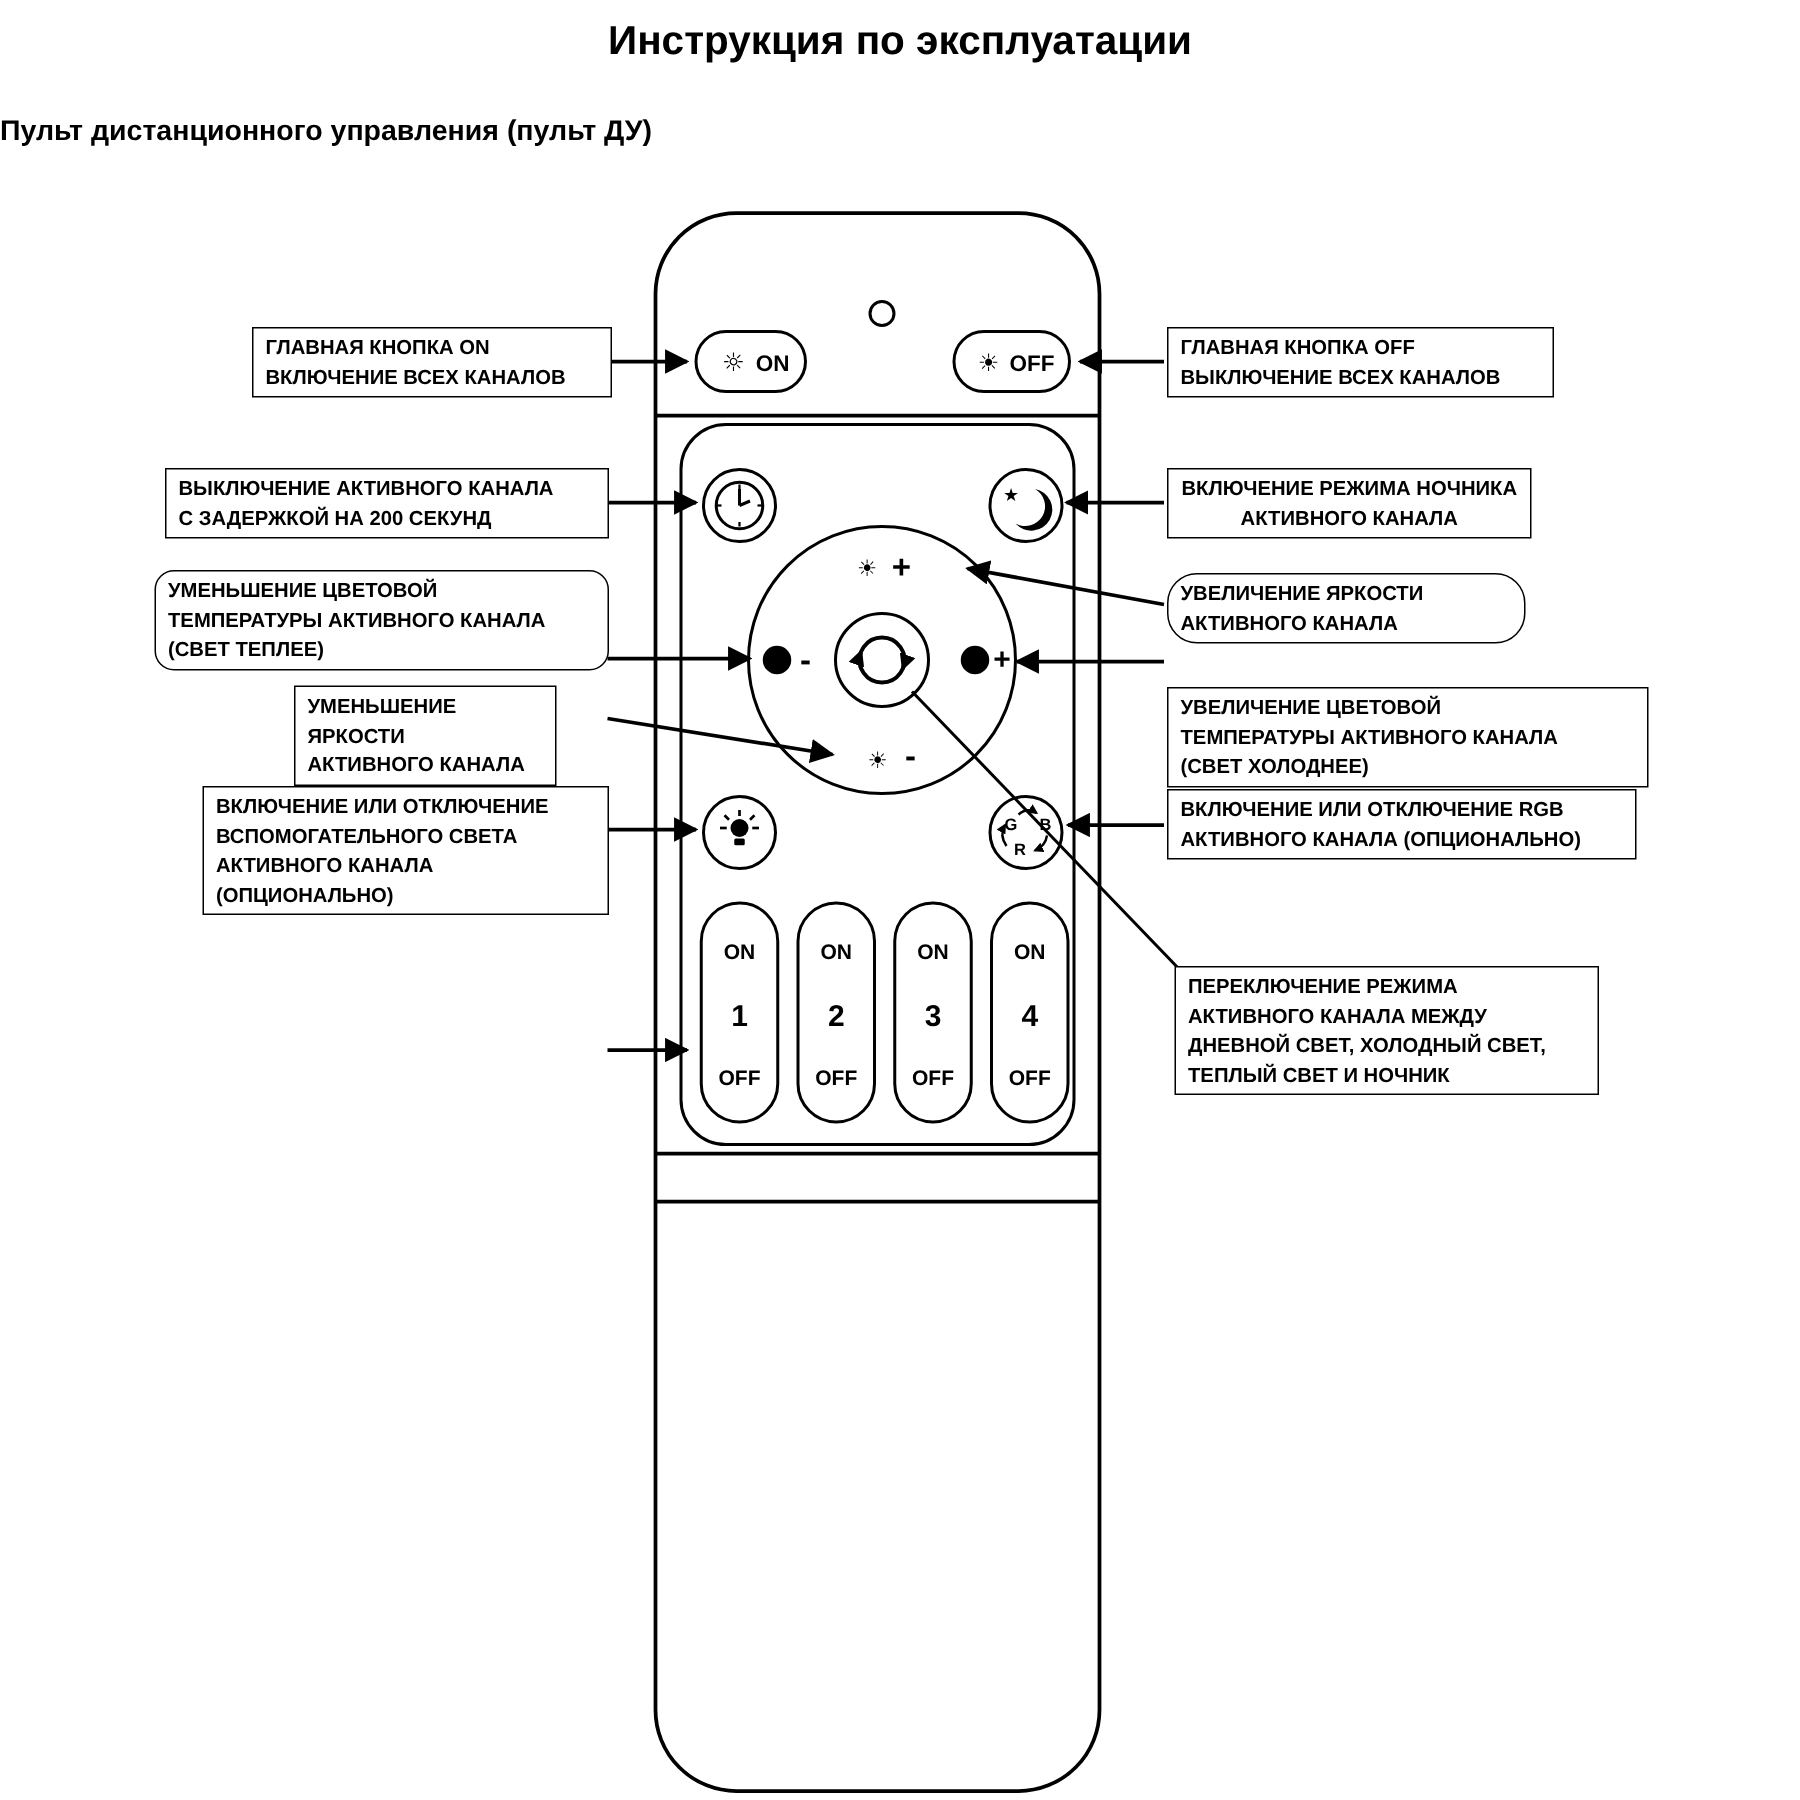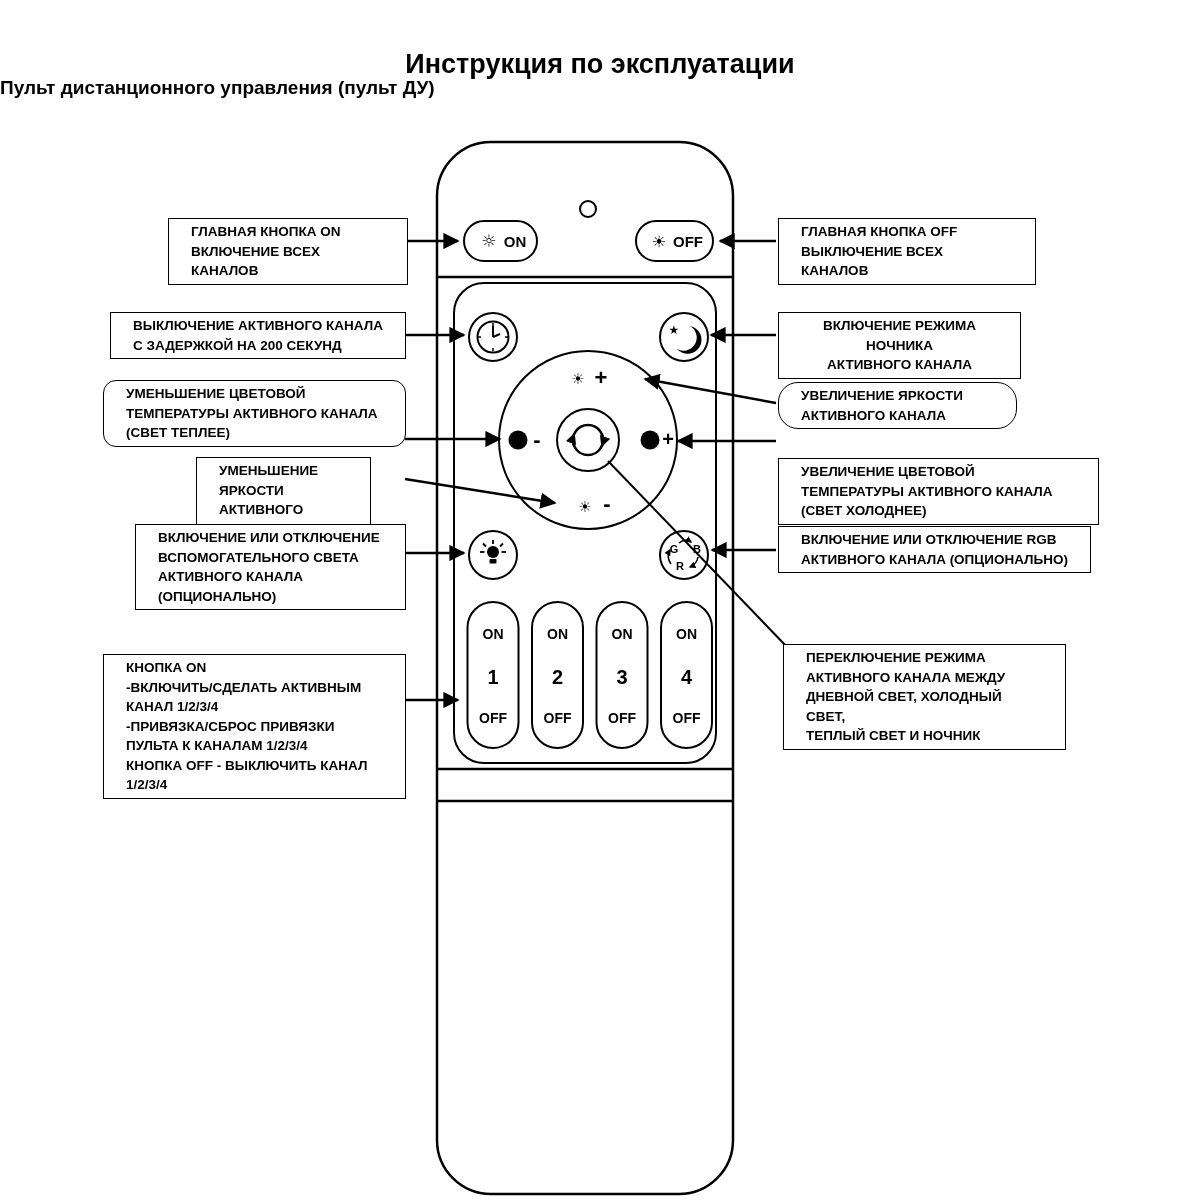--- a/index.html
+++ b/index.html
@@ -3,30 +3,30 @@
 <meta charset="utf-8">
 <style>
   * { box-sizing: border-box; }
   html, body { margin: 0; padding: 0; background: #fff; }
   .canvas {
     position: relative; width: 1200px; height: 1200px; background: #fff;
     font-family: "Liberation Sans", "DejaVu Sans", sans-serif; color: #000; overflow: hidden;
   }
   .title {
     position: absolute; top: 12px; left: 0; width: 100%;
-    text-align: center; font-size: 27px; font-weight: bold; margin-top: 37px;
+    text-align: center; font-size: 27px; font-weight: bold;
   }
   .subtitle {
     position: absolute; top: 77px; left: 0; width: 100%;
     font-size: 19px; font-weight: bold;
   }
   .diagram-svg { position: absolute; left: 0; top: 0; }
   .callout {
     position: absolute; border: 1.5px solid #000; background: #fff;
-    padding: 3px 22px; font-size: 13.5px; font-weight: bold; line-height: 1.45;
+    padding: 3px 8px; font-size: 13.5px; font-weight: bold; line-height: 1.45;
     white-space: pre-line;
   }
   svg text { font-family: "Liberation Sans", "DejaVu Sans", sans-serif; fill: #000; }
   svg text.glyph { font-family: "DejaVu Sans", sans-serif; }
 </style>
 </head>
 <body>
 
 <div class="canvas">
 
@@ -178,27 +178,20 @@
 С ЗАДЕРЖКОЙ НА 200 СЕКУНД</div>
   <div class="callout" style="left:103px; top:380px; width:303px;border-radius:13px;">УМЕНЬШЕНИЕ ЦВЕТОВОЙ
 ТЕМПЕРАТУРЫ АКТИВНОГО КАНАЛА
 (СВЕТ ТЕПЛЕЕ)</div>
   <div class="callout" style="left:196px; top:457px; width:175px;">УМЕНЬШЕНИЕ ЯРКОСТИ
 АКТИВНОГО КАНАЛА</div>
   <div class="callout" style="left:135px; top:524px; width:271px;">ВКЛЮЧЕНИЕ ИЛИ ОТКЛЮЧЕНИЕ
 ВСПОМОГАТЕЛЬНОГО СВЕТА
 АКТИВНОГО КАНАЛА
 (ОПЦИОНАЛЬНО)</div>
-  <div class="callout" style="left:103px; top:654px; width:303px;">КНОПКА ON
--ВКЛЮЧИТЬ/СДЕЛАТЬ АКТИВНЫМ
-КАНАЛ 1/2/3/4
--ПРИВЯЗКА/СБРОС ПРИВЯЗКИ
-ПУЛЬТА К КАНАЛАМ 1/2/3/4
-КНОПКА OFF - ВЫКЛЮЧИТЬ КАНАЛ
-1/2/3/4</div>
 
   <div class="callout" style="left:778px; top:218px; width:258px;">ГЛАВНАЯ КНОПКА OFF
 ВЫКЛЮЧЕНИЕ ВСЕХ КАНАЛОВ</div>
   <div class="callout" style="left:778px; top:312px; width:243px;text-align:center;">ВКЛЮЧЕНИЕ РЕЖИМА НОЧНИКА
 АКТИВНОГО КАНАЛА</div>
   <div class="callout" style="left:778px; top:382px; width:239px;border-radius:20px;">УВЕЛИЧЕНИЕ ЯРКОСТИ
 АКТИВНОГО КАНАЛА</div>
   <div class="callout" style="left:778px; top:439px; width:321px;margin-top:19px;">УВЕЛИЧЕНИЕ ЦВЕТОВОЙ
 ТЕМПЕРАТУРЫ АКТИВНОГО КАНАЛА
 (СВЕТ ХОЛОДНЕЕ)</div>

